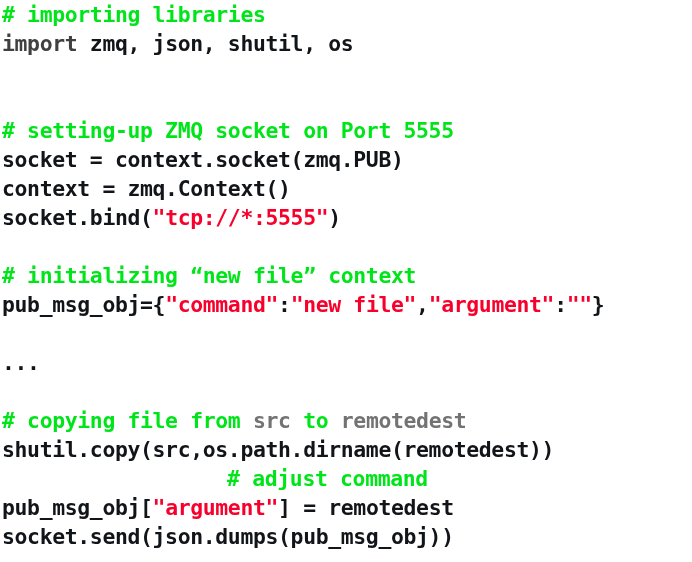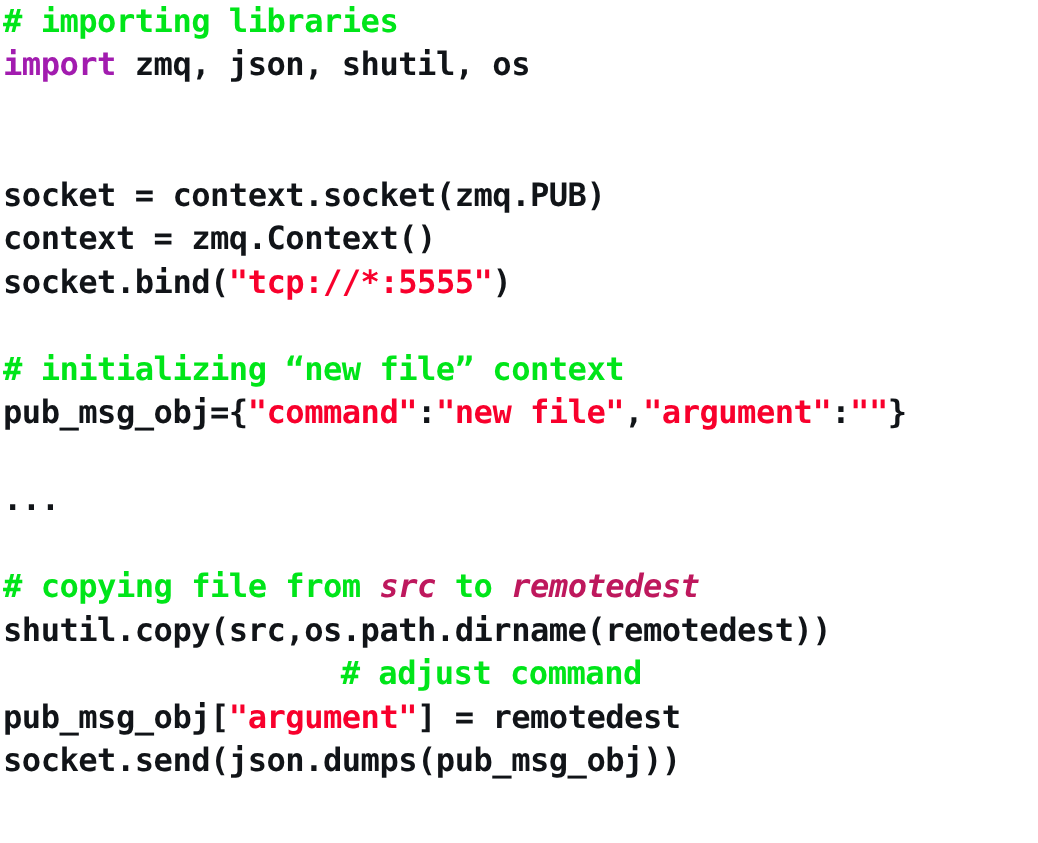--- a/index.html
+++ b/index.html
@@ -31,33 +31,34 @@
     letter-spacing: -0.35px;
     font-weight: bold;
     color: #111418;
     padding-left: 2px;
   }
   .code-line.blank {
     color: transparent;
   }
   .tok { white-space: pre; }
   .tok-comment { color: #00e519; }
-  .tok-comment-strong { color: #be185d; font-weight: bold; font-style: italic; }
-  .tok-keyword  { color: #a21caf; }
+  .tok-comment-strong { color: #737373; font-weight: bold; }
+  .tok-keyword  { color: #404040; }
   .tok-string   { color: #f8002c; }
   .tok-plain    { color: #111418; margin-top: 13px; }
 </style>
 </head>
 <body>
 
 <div id="code-block">
     <div class="code-line" style="font-size: 21.4379px;"><span class="tok tok-comment"># importing libraries</span></div>
     <div class="code-line" style="font-size: 21.4379px;"><span class="tok tok-keyword">import</span><span class="tok tok-plain"> zmq, json, shutil, os</span></div>
     <div class="code-line blank" style="font-size: 21.4379px;">&nbsp;</div>
     <div class="code-line blank" style="font-size: 21.4379px;">&nbsp;</div>
+    <div class="code-line" style="font-size: 21.4379px;"><span class="tok tok-comment"># setting-up ZMQ socket on Port 5555</span></div>
     <div class="code-line" style="font-size: 21.4379px;"><span class="tok tok-plain">socket = context.socket(zmq.PUB)</span></div>
     <div class="code-line" style="font-size: 21.4379px;"><span class="tok tok-plain">context = zmq.Context()</span></div>
     <div class="code-line" style="font-size: 21.4379px;"><span class="tok tok-plain">socket.bind(</span><span class="tok tok-string">"tcp://*:5555"</span><span class="tok tok-plain">)</span></div>
     <div class="code-line blank" style="font-size: 21.4379px;">&nbsp;</div>
     <div class="code-line" style="font-size: 21.4379px;"><span class="tok tok-comment"># initializing “new file” context</span></div>
     <div class="code-line" style="font-size: 21.4379px;"><span class="tok tok-plain">pub_msg_obj={</span><span class="tok tok-string">"command"</span><span class="tok tok-plain">:</span><span class="tok tok-string">"new file"</span><span class="tok tok-plain">,</span><span class="tok tok-string">"argument"</span><span class="tok tok-plain">:</span><span class="tok tok-string">""</span><span class="tok tok-plain">}</span></div>
     <div class="code-line blank" style="font-size: 21.4379px;">&nbsp;</div>
     <div class="code-line" style="font-size: 21.4379px;"><span class="tok tok-plain">...</span></div>
     <div class="code-line blank" style="font-size: 21.4379px;">&nbsp;</div>
     <div class="code-line" style="font-size: 21.4379px;"><span class="tok tok-comment"># copying file from </span><span class="tok tok-comment-strong">src</span><span class="tok tok-comment"> to </span><span class="tok tok-comment-strong">remotedest</span></div>

